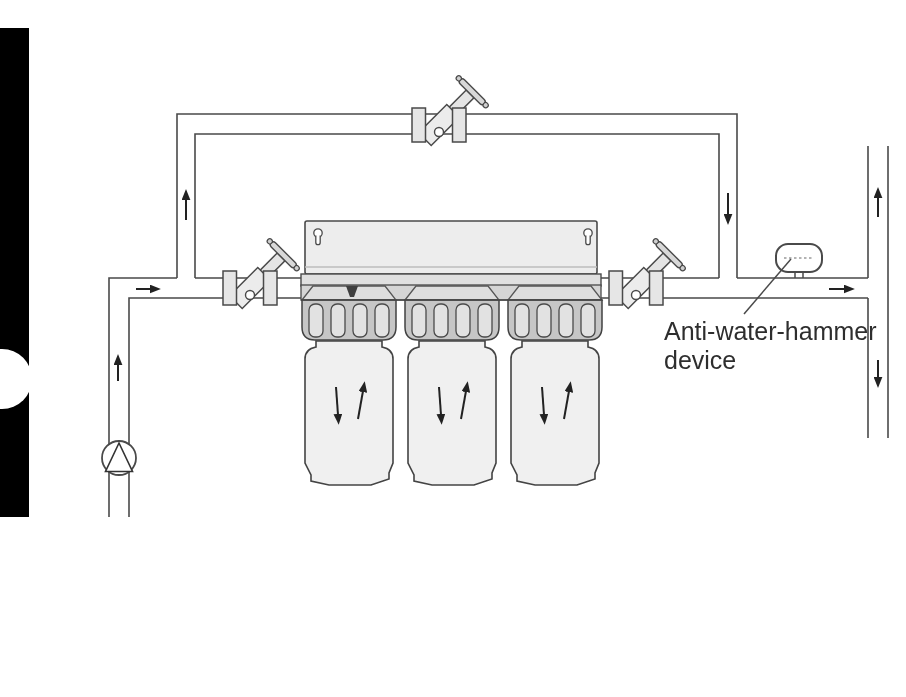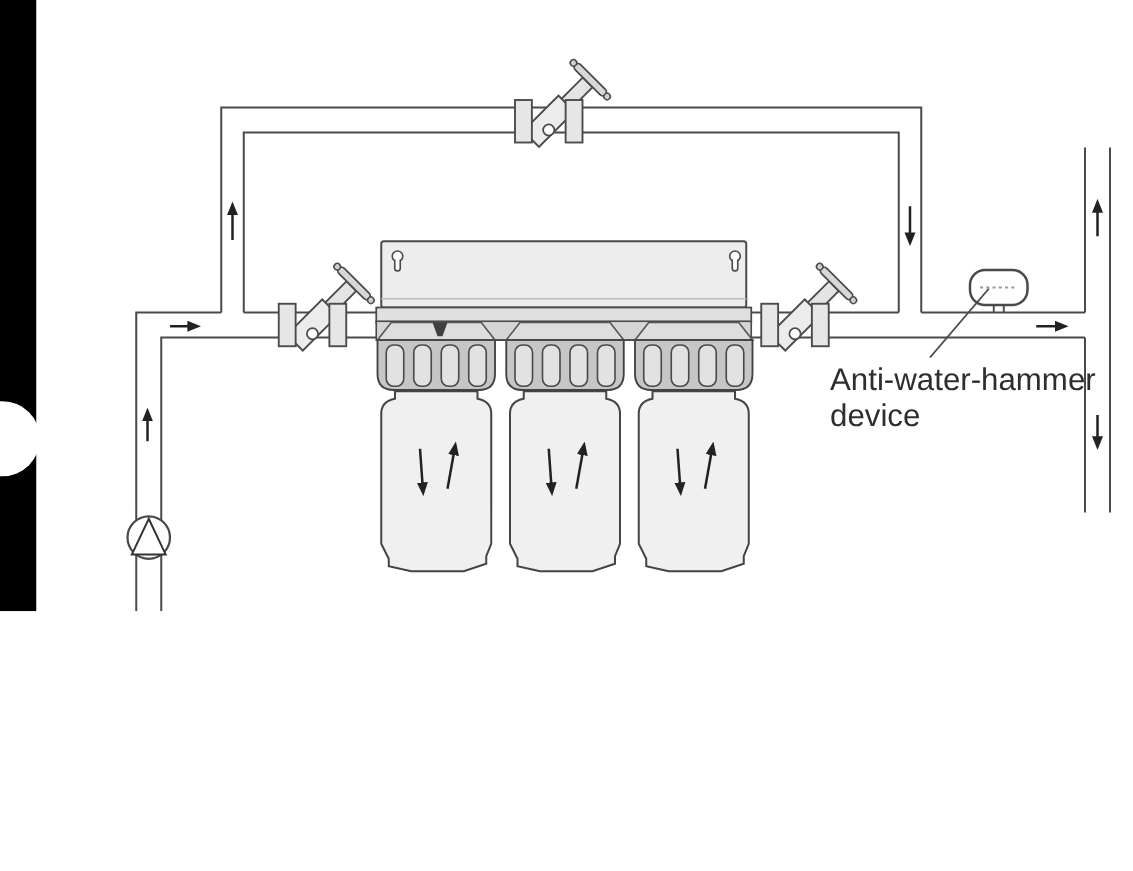--- a/index.html
+++ b/index.html
@@ -3,20 +3,21 @@
 <meta charset="utf-8">
 <style>
   html, body { margin: 0; padding: 0; background: #ffffff; }
   .stage {
     position: relative;
     width: 906px;
     height: 489px;
     background: #ffffff;
     overflow: hidden;
     font-family: "Liberation Sans", sans-serif;
+    margin-top: 28px;
   }
   .stage svg { position: absolute; left: 0; top: 0; display: block; }
   .schematic-text {
     font-family: "Liberation Sans", sans-serif;
     font-size: 25px;
     fill: #2e2e2e;
   }
 </style>
 </head>
 <body>

